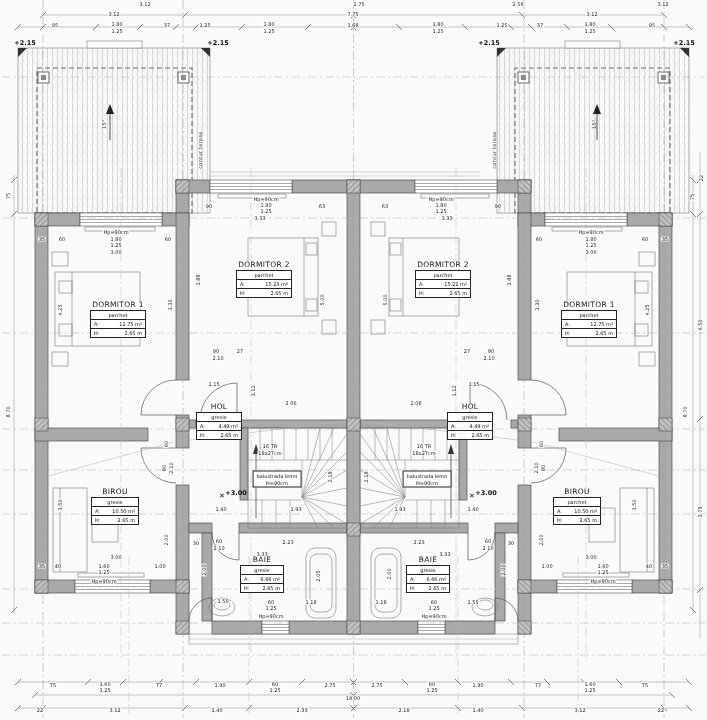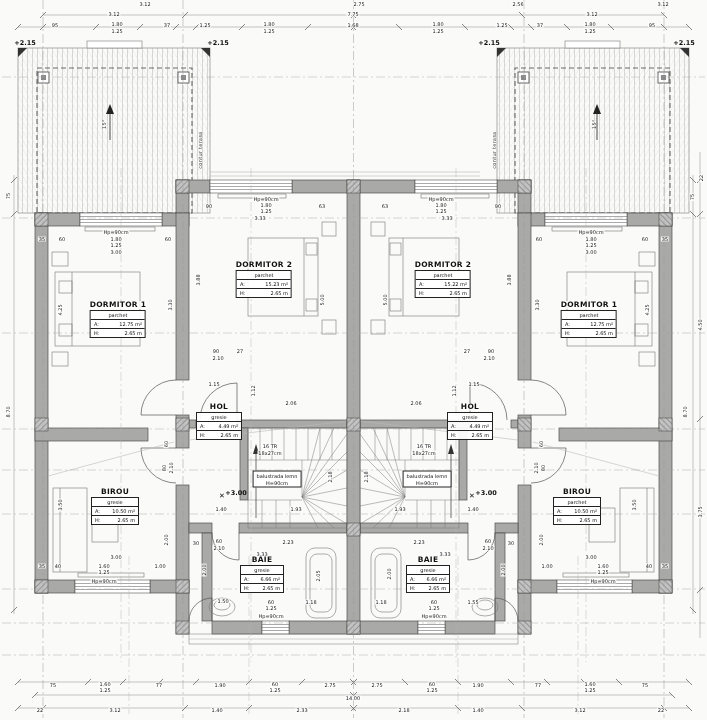--- a/index.html
+++ b/index.html
@@ -8,21 +8,21 @@
   #plan{position:absolute;left:0;top:0;z-index:1;}
   #labels,#rooms{position:absolute;left:0;top:0;width:707px;height:720px;z-index:3;pointer-events:none;}
   .lb{position:absolute;font-family:"DejaVu Sans",sans-serif;font-size:5px;color:#1b1b1b;
       background:rgba(255,255,255,.8);line-height:1;padding:0 1px;white-space:nowrap;
       transform:translate(-50%,-50%);}
   .lb.rot{transform:translate(-50%,-50%) rotate(-90deg);}
   .lb.lv{font-size:6.5px;font-weight:700;background:transparent;color:#111;}
   .lb.nt{font-size:5px;background:transparent;color:#444;letter-spacing:.3px;}
   .lb.xm{font-size:7px;background:transparent;color:#111;}
   .room{position:absolute;transform:translateX(-50%);display:flex;flex-direction:column;align-items:center;}
-  .room .t{font-size:7.5px;font-weight:700;color:#111;letter-spacing:.3px;white-space:nowrap;
+  .room .t{font-size:7.5px;font-weight:400;color:#111;letter-spacing:.3px;white-space:nowrap;
            background:rgba(255,255,255,.75);line-height:1.1;}
   .room .tbl{border:1px solid #222;background:rgba(255,255,255,.93);font-size:5px;color:#111;margin-top:1px;}
   .room .rm{border-bottom:.5px solid #222;text-align:center;padding:1px 2px;line-height:1.2;}
   .room .ra{display:flex;justify-content:space-between;border-bottom:.5px solid #222;padding:1px 3px;line-height:1.2;}
   .room .rh{display:flex;justify-content:space-between;padding:1px 3px;line-height:1.2;}
   .room .ra span:first-child,.room .rh span:first-child{margin-right:4px;}
   .sbox{position:absolute;transform:translate(-50%,-50%);border:.8px solid #222;background:rgba(255,255,255,.95);
         font-size:5px;color:#111;text-align:center;padding:1px 3px;line-height:1.3;white-space:nowrap;}
 </style>
 </head>

